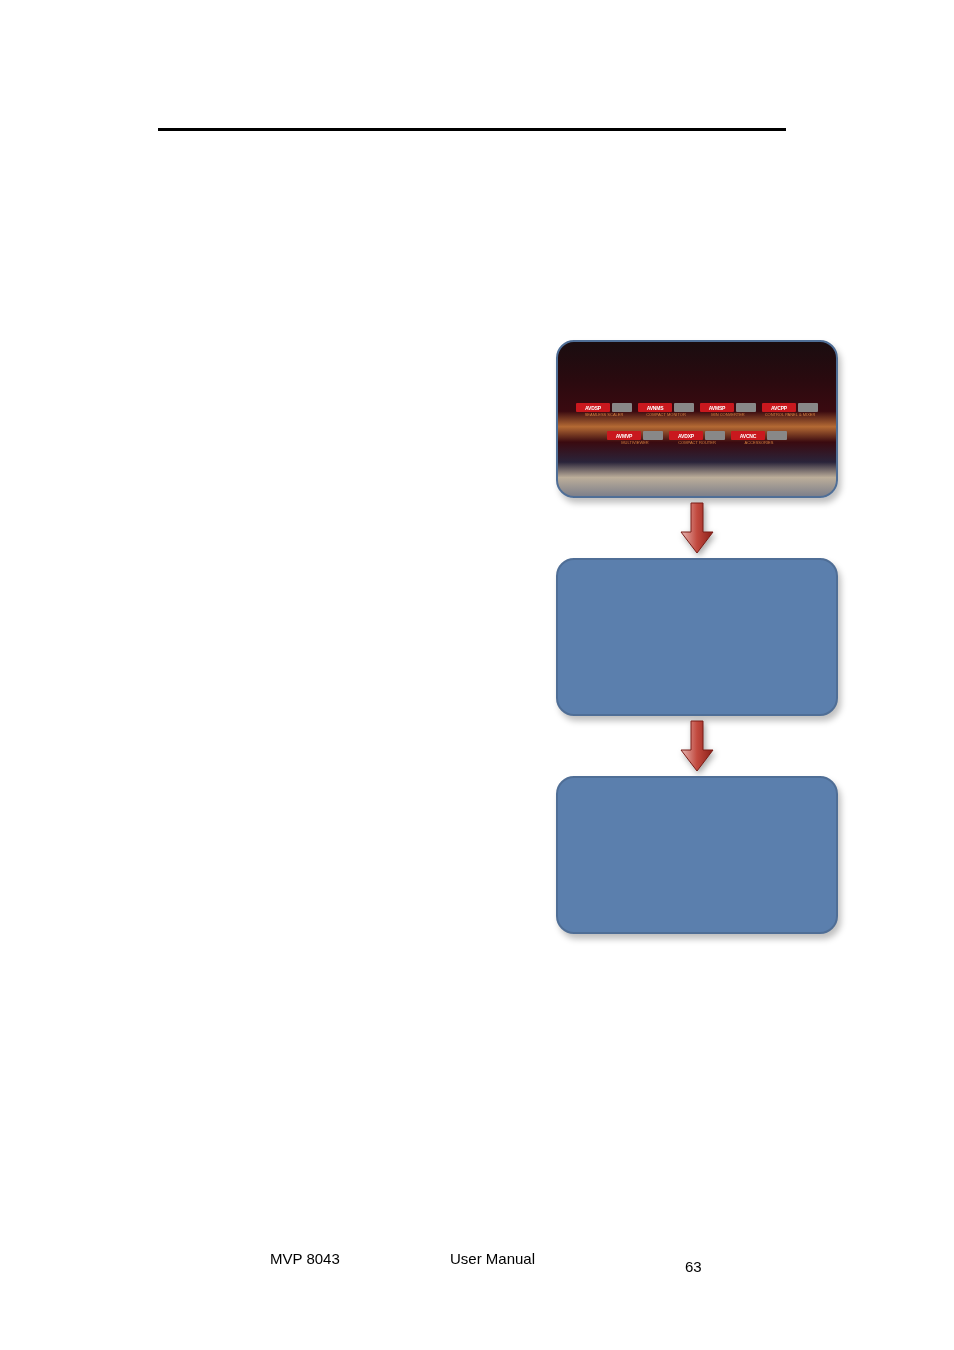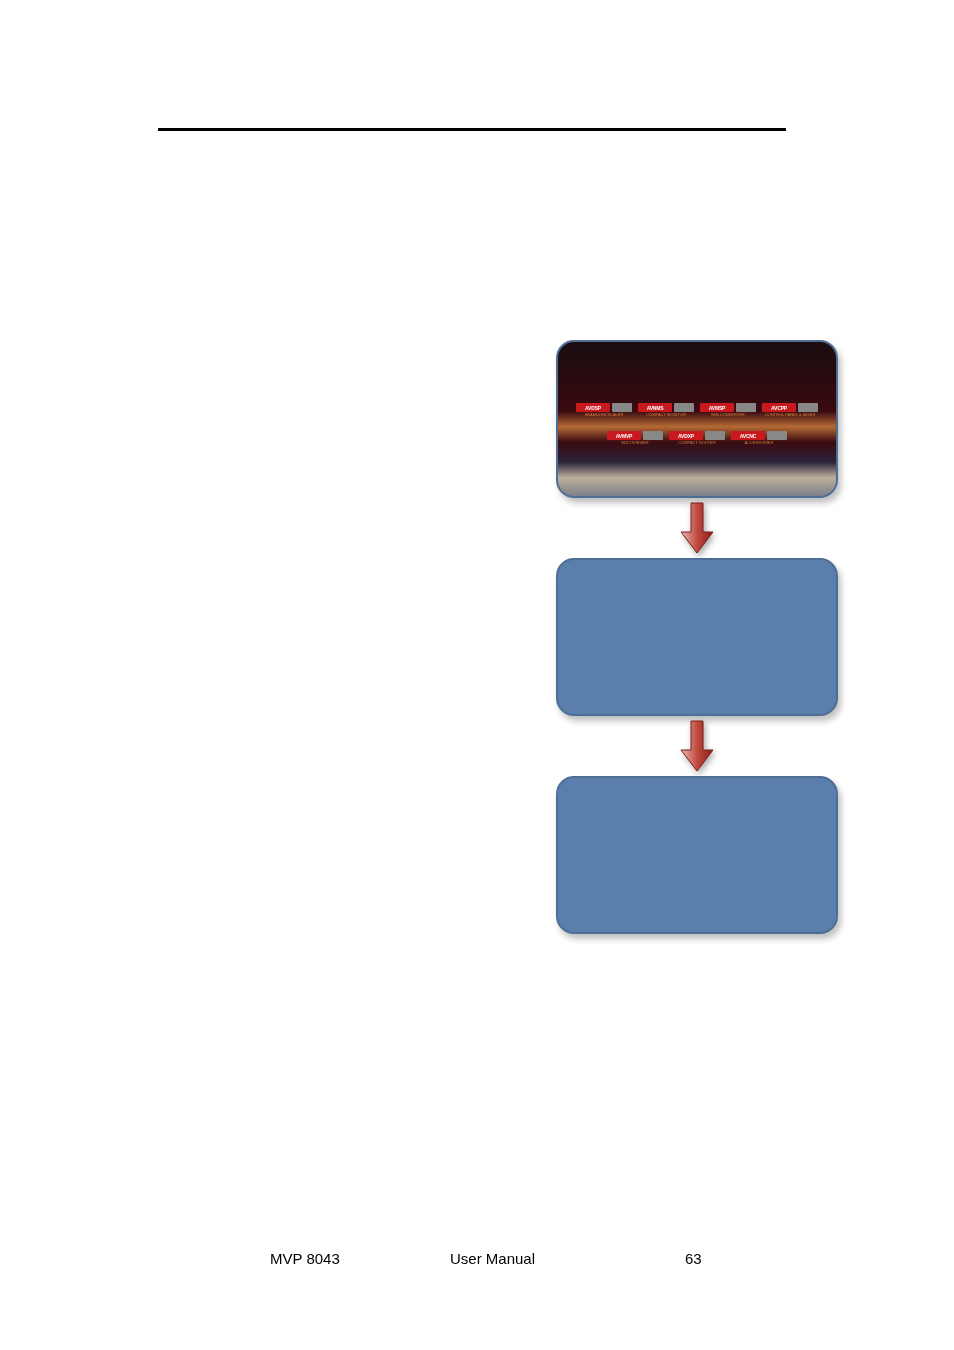--- a/index.html
+++ b/index.html
@@ -2,21 +2,21 @@
 <html><head>
   <meta charset="utf-8">
   <style>
     * { box-sizing: border-box; margin: 0; padding: 0; }
     html, body { width: 954px; height: 1350px; background: #fff; font-family: Arial, sans-serif; }
     .page { width: 954px; height: 1350px; position: relative; background: #fff; }
     .hr-top { position: absolute; top: 128px; left: 158px; width: 628px; height: 3px; background: #000; }
     .footer { position: absolute; top: 1250px; left: 0; width: 954px; }
     .footer-left { position: absolute; left: 270px; top: 0; font-size: 15px; color: #000; }
     .footer-center { position: absolute; left: 450px; top: 0; font-size: 15px; color: #000; text-align: center; }
-    .footer-right { position: absolute; left: 685px; top: 0; font-size: 15px; color: #000; }
+    .footer-right { position: absolute; left: 685px; top: 8px; font-size: 15px; color: #000; }
 
     .diagram { position: absolute; top: 340px; left: 556px; width: 290px; }
 
     .card {
       width: 282px;
       height: 158px;
       border: 2px solid #4f6e96;
       border-radius: 18px;
       background: #5b7fad;
       box-shadow: 3px 5px 6px rgba(0,0,0,0.25);

